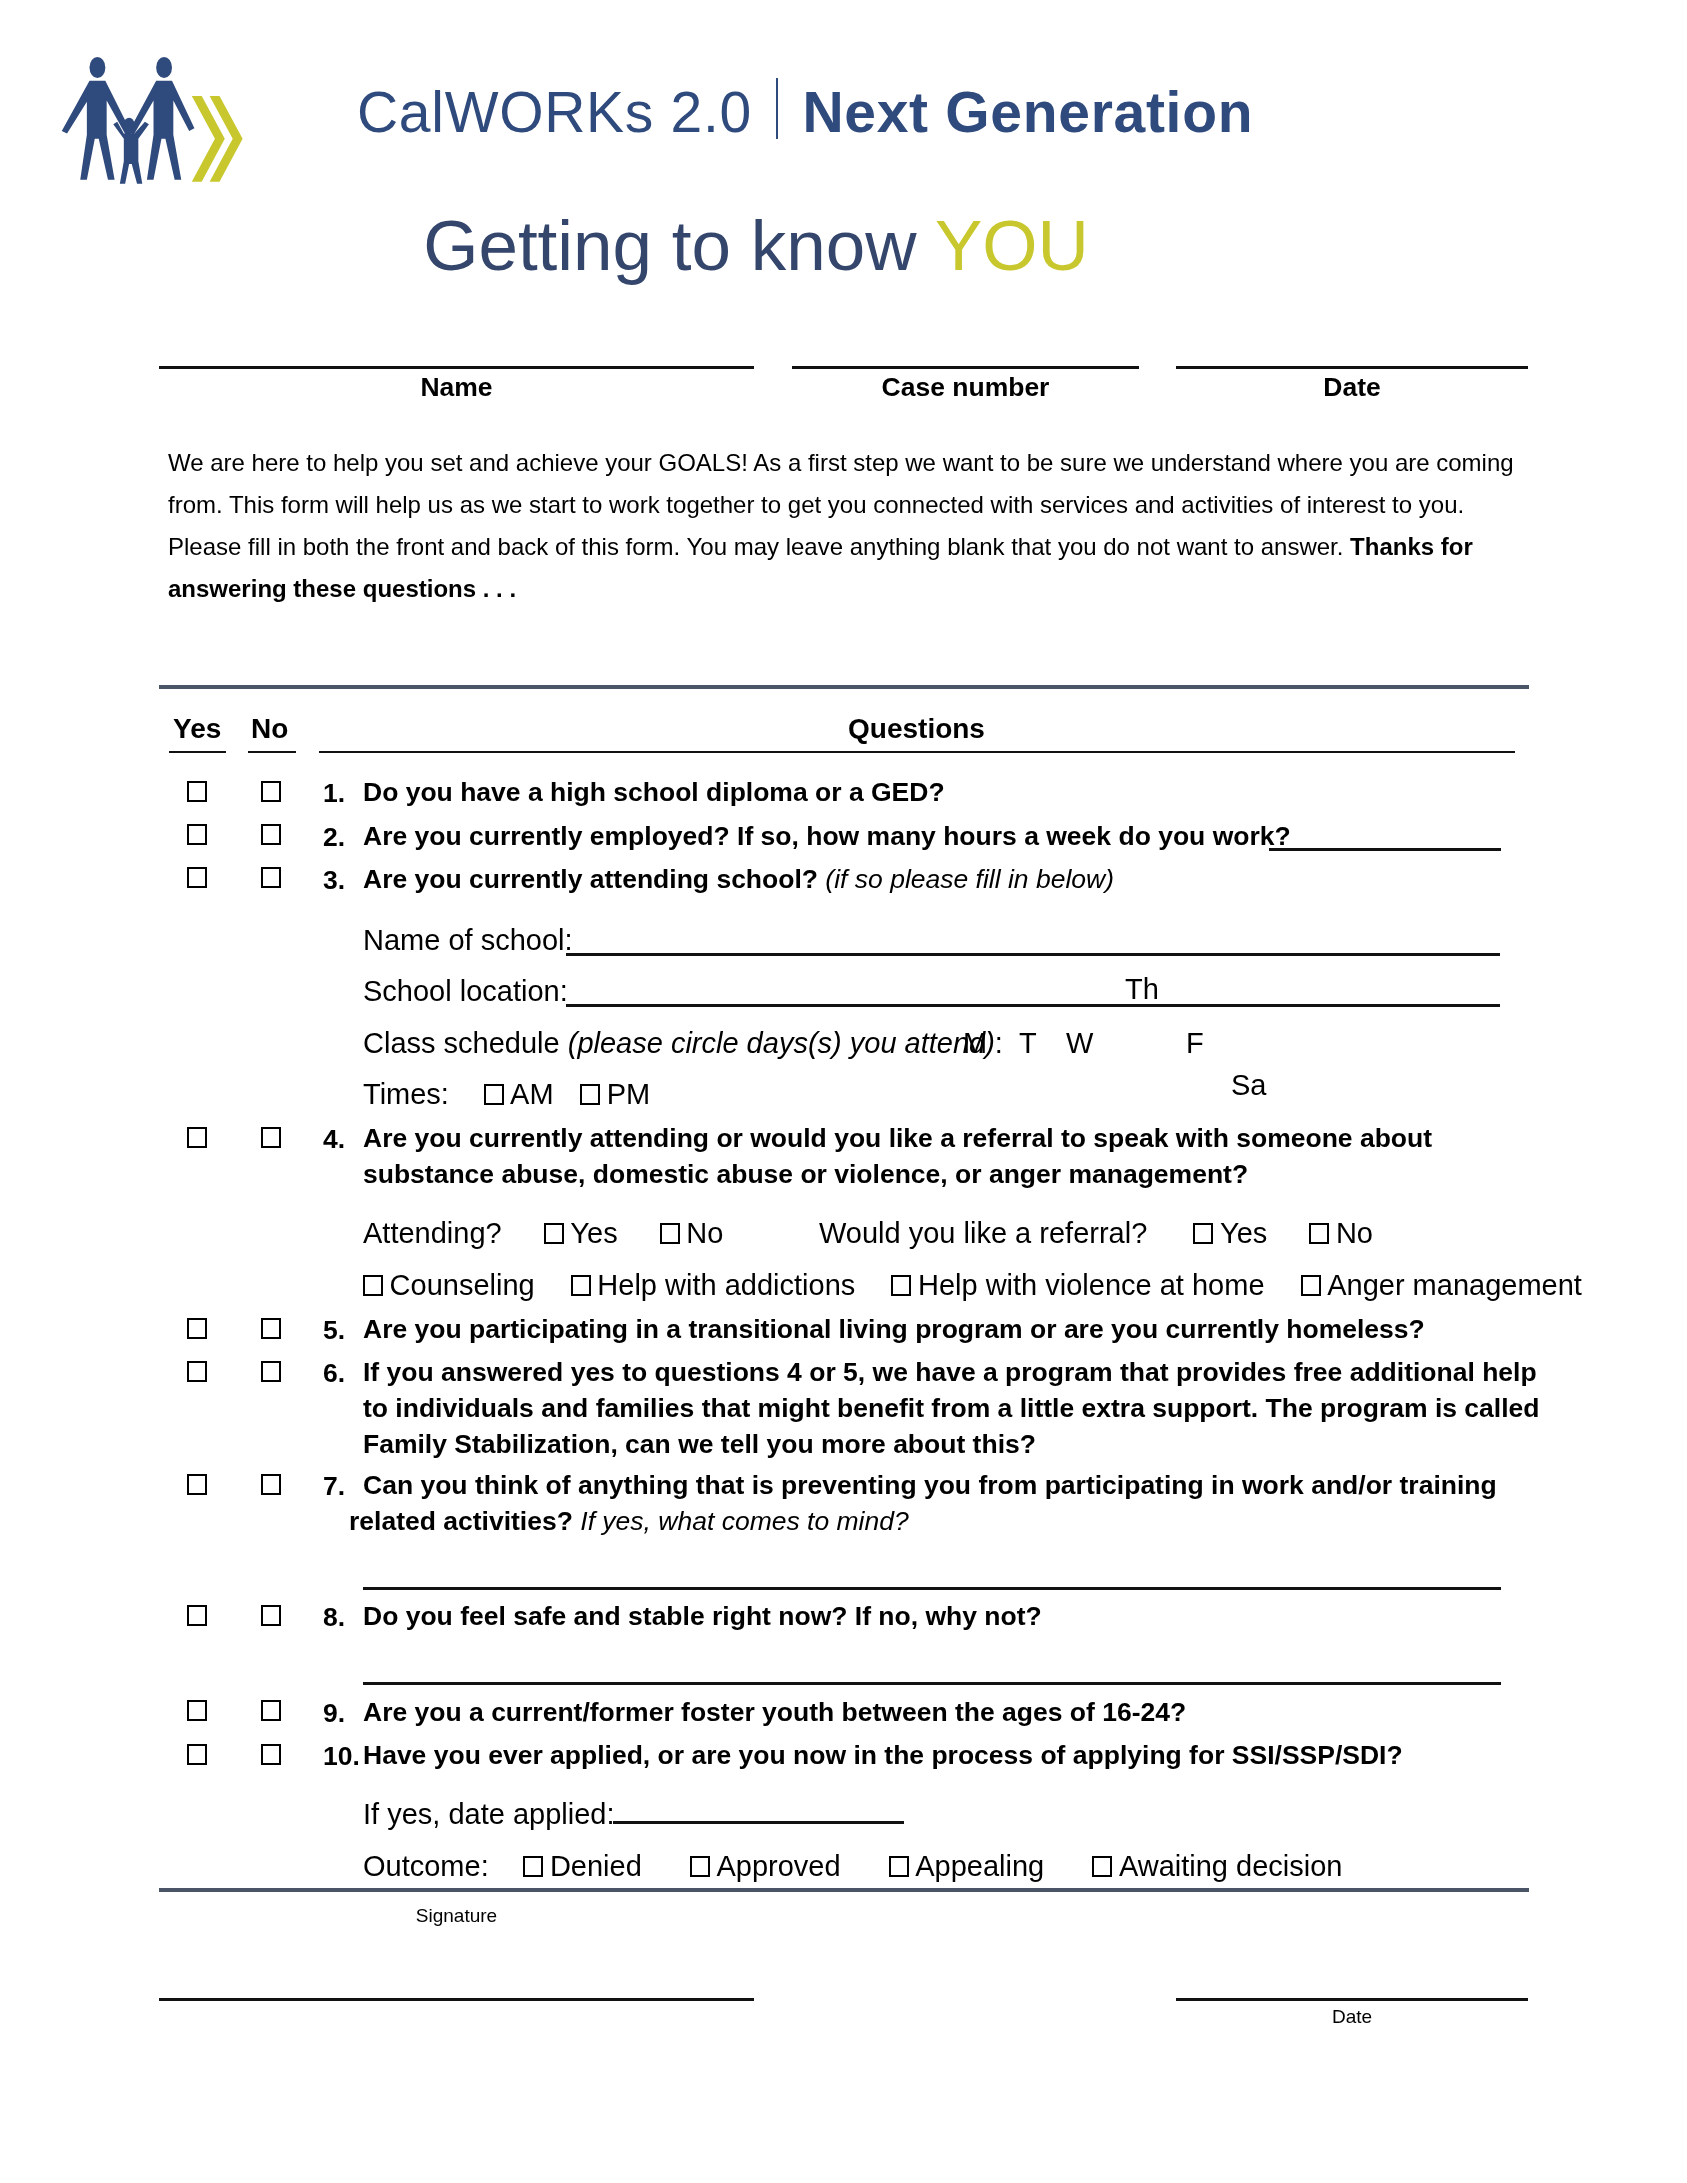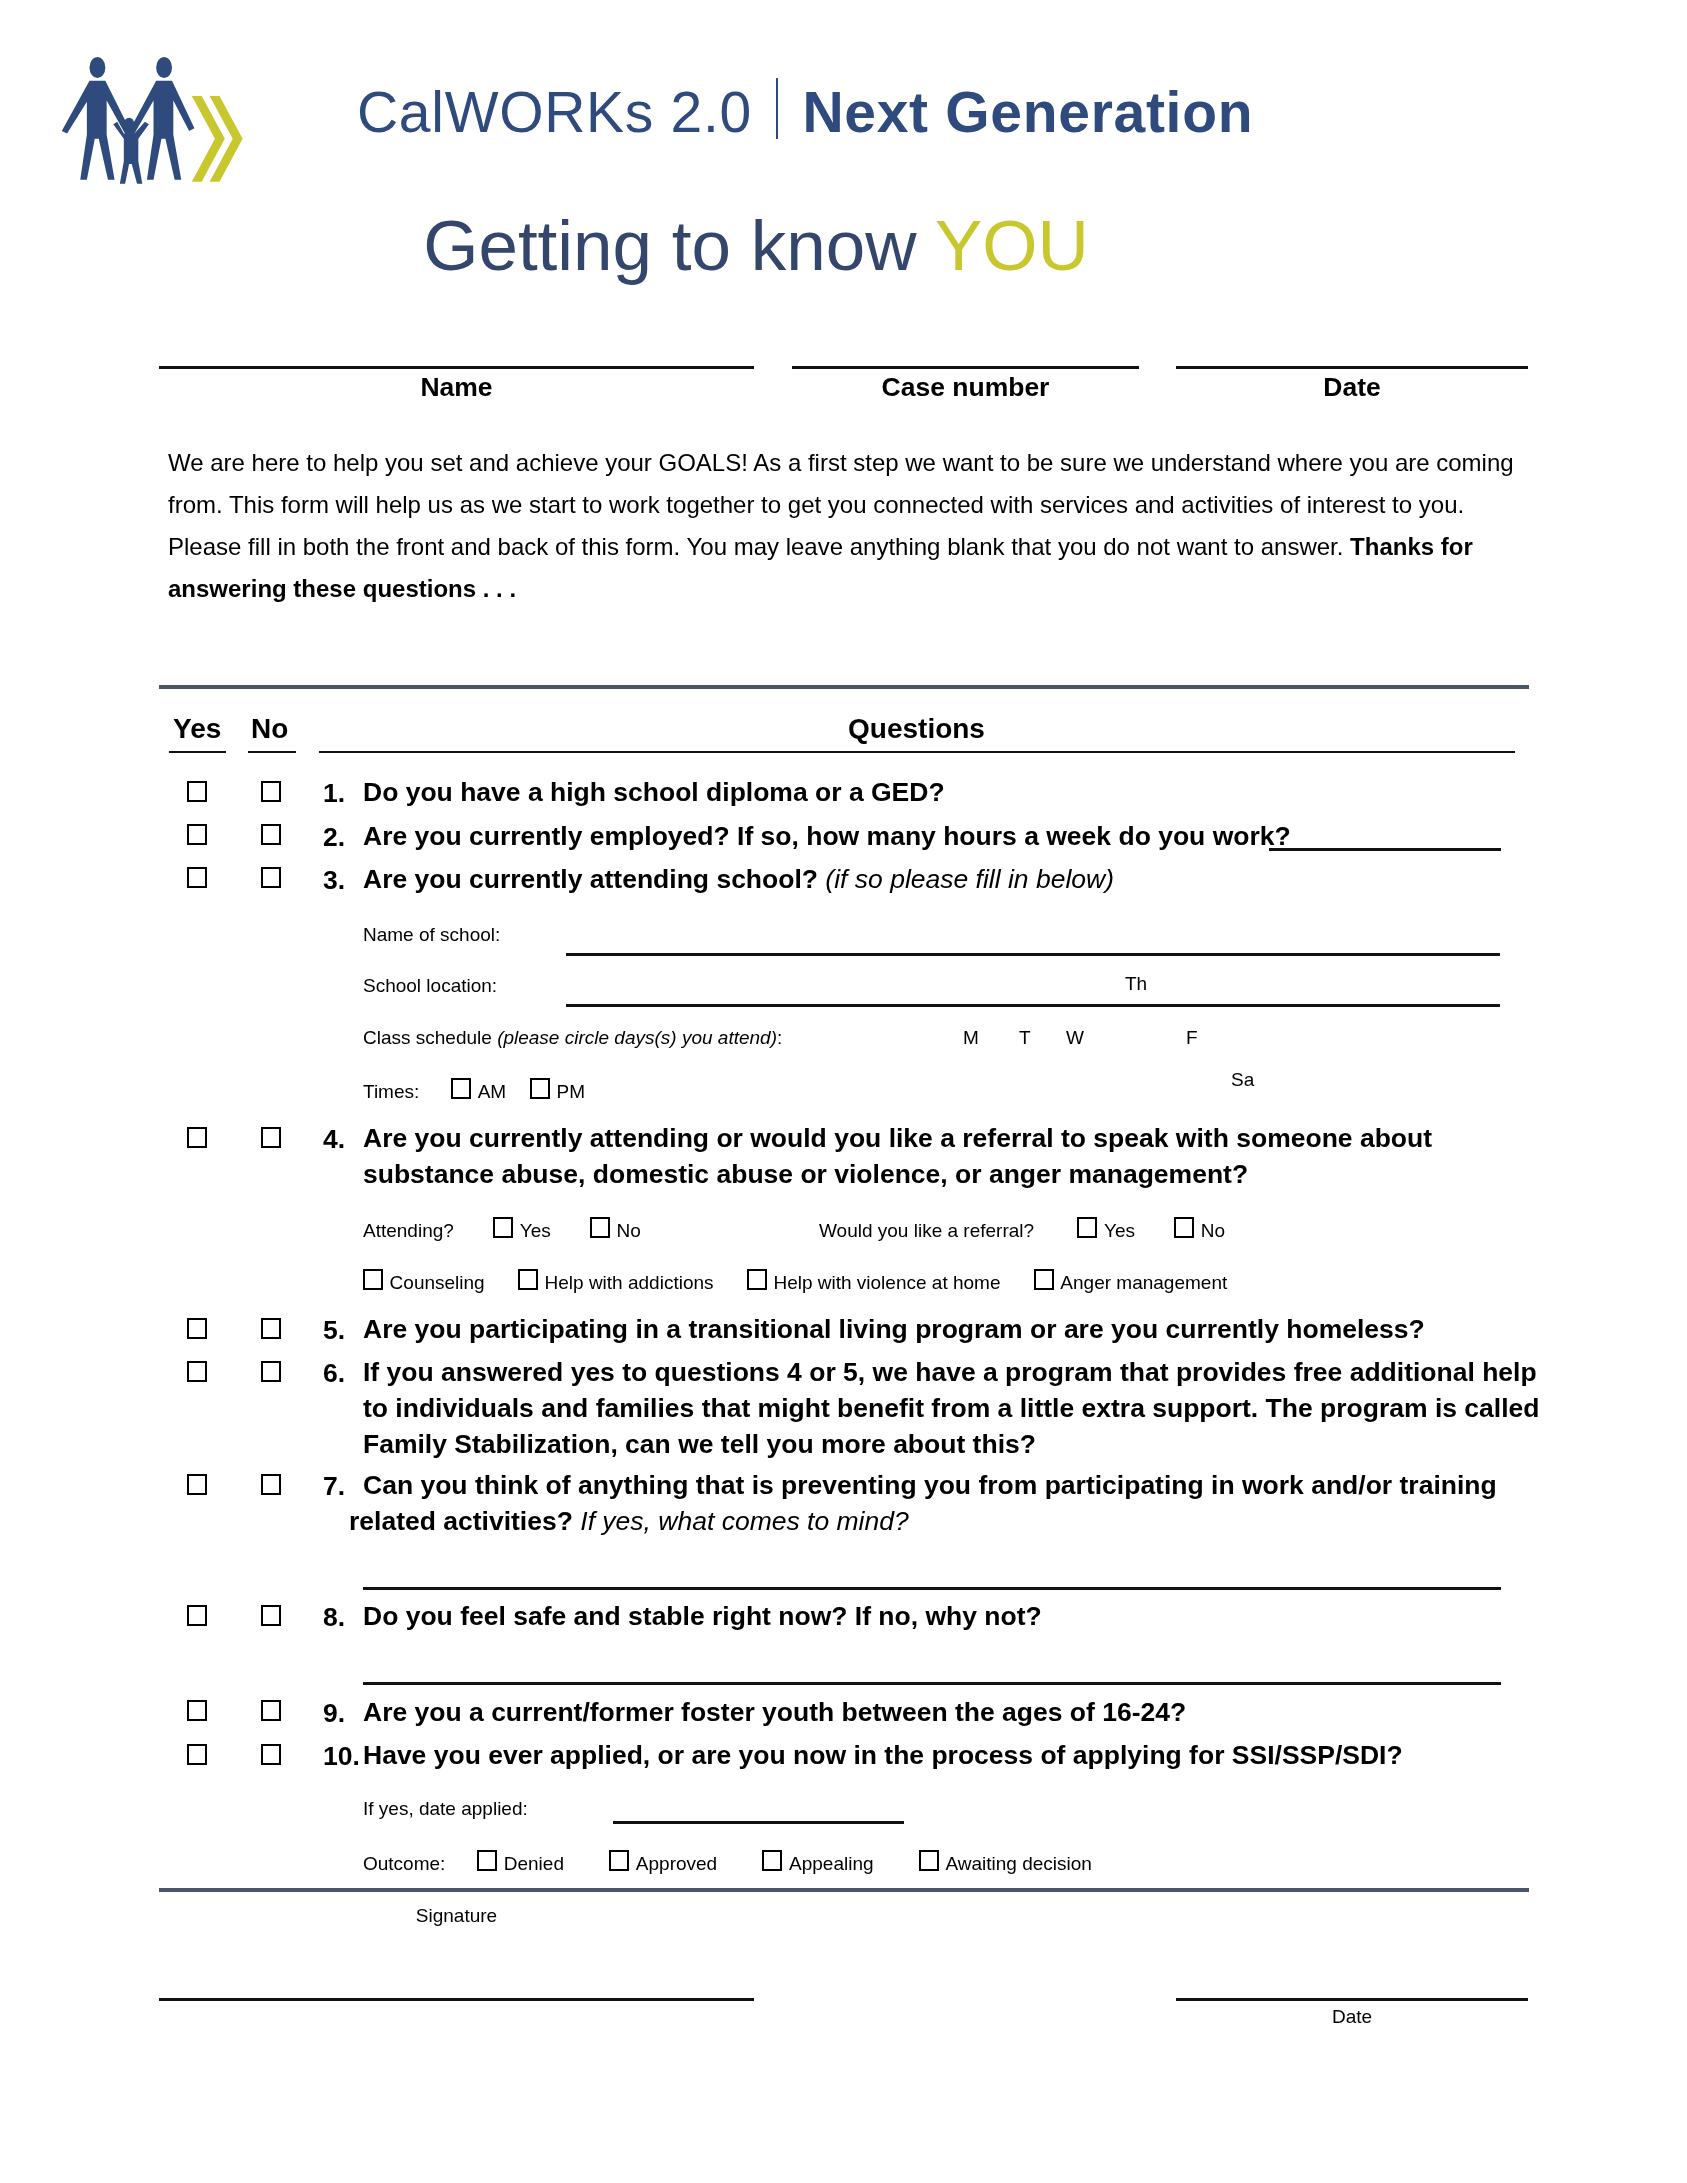--- a/index.html
+++ b/index.html
@@ -14,21 +14,21 @@
   
   .line { position:absolute; height:2.6px; background:#111; }
   .line-label { position:absolute; font-size:26.5px; font-weight:bold; text-align:center; }
   .intro { left:159px; top:442px; width:1376px; font-size:24px; line-height:42px;margin-left:9px; }
   .intro b { font-weight:bold; }
   .rule { position:absolute; left:159px; width:1370px; height:4px; background:#4a5568; }
   .hdr { position:absolute; font-size:28px; font-weight:bold; }
   .cb { position:absolute; width:20px; height:21px; border:2.6px solid #000; box-sizing:border-box; background:#fff; }
   .q { position:absolute; font-size:26.5px; font-weight:bold; line-height:36px; }
   .qn { position:absolute; font-size:26.5px; font-weight:bold; }
-  .sub { position:absolute; font-size:19px; white-space:nowrap; }
+  .sub { position:absolute; font-size:29px; white-space:nowrap; }
   .it { font-style:italic; font-weight:normal; }
   .inl-cb { display:inline-block; width:20px; height:21px; border:2.6px solid #000; box-sizing:border-box; vertical-align:-1.3px; margin-right:6.6px; }
   .small-label { position:absolute; font-size:19px; text-align:center; }
 </style>
 </head>
 <body>
 
 <div class="abs" style="left:56px;top:53px;width:298px;height:132px;">
   <svg width="298" height="132" viewBox="0 0 450 200">
     <g fill="#2f4a7c">

